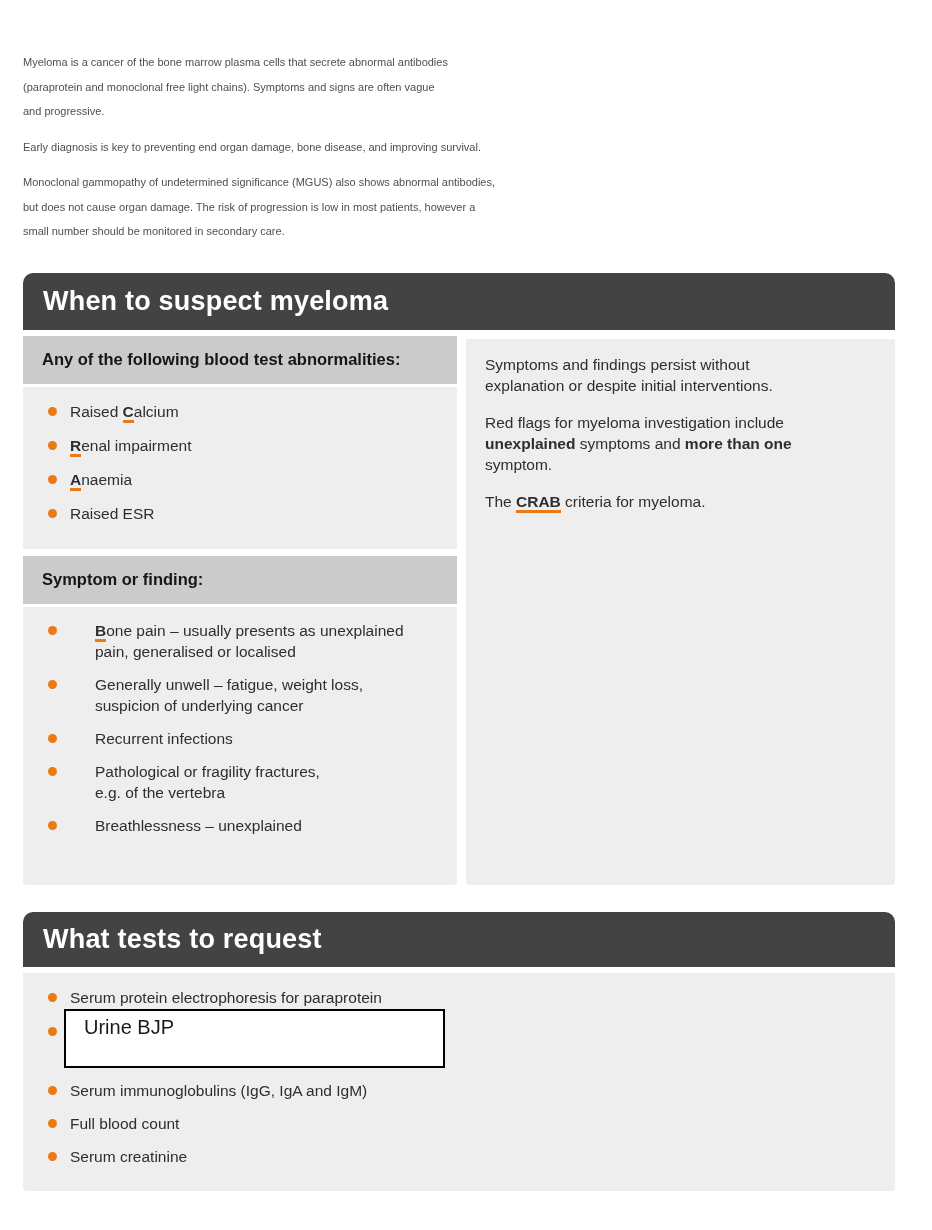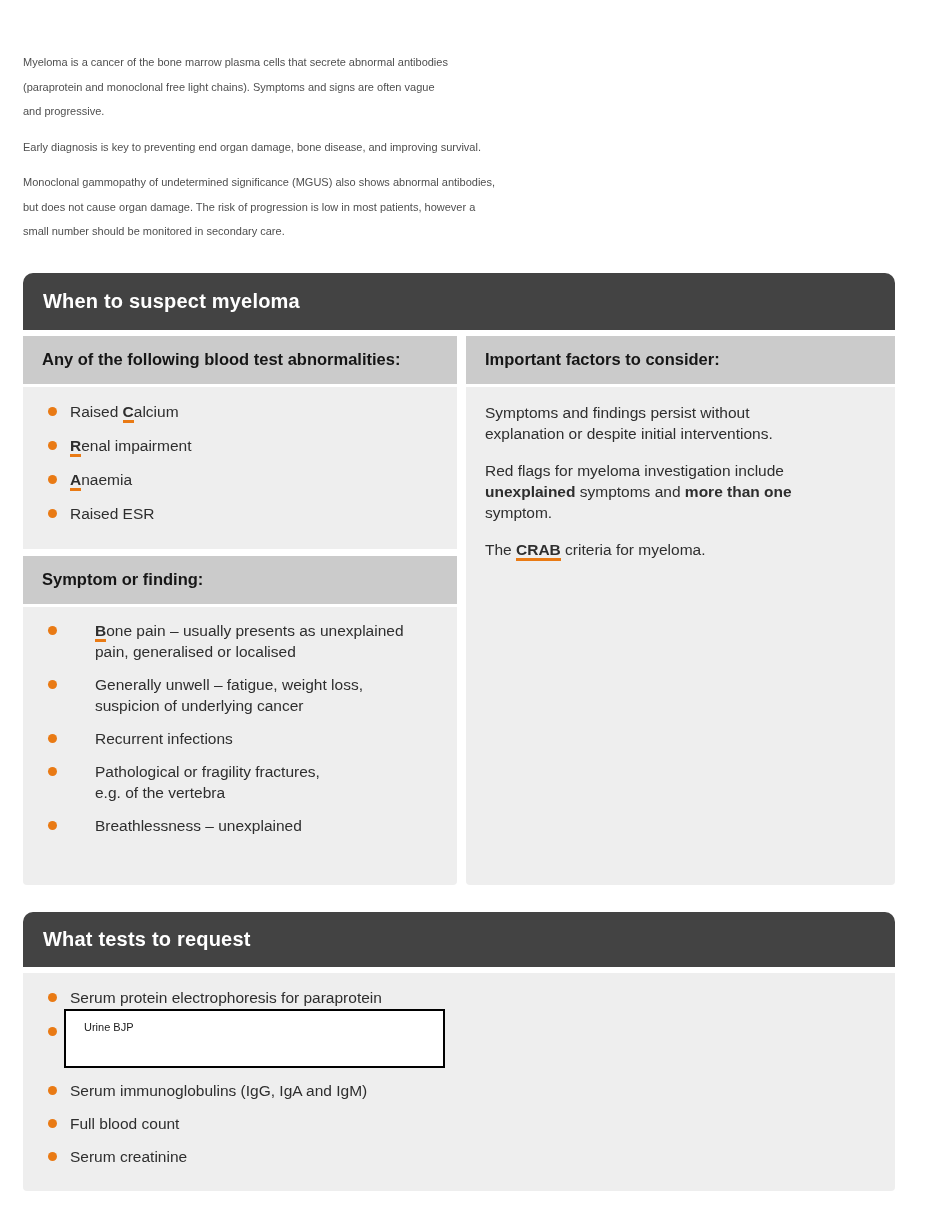--- a/index.html
+++ b/index.html
@@ -16,21 +16,21 @@
     width:932px;height:1230px;background:#ffffff;
     font-family:"Liberation Sans", sans-serif;
     color:var(--body-text);
     overflow:hidden;
   }
   .intro{padding:50px 36px 0 23px;color:var(--intro-text);font-size:11px;line-height:24.5px;}
   .intro p{margin:0 0 11px 0;}
   .section{margin:29px 37px 0 23px;}
   .section-header{
     height:57px;background:var(--hdr);color:#ffffff;
-    font-weight:bold;font-size:20px;letter-spacing:.2px;
+    font-weight:bold;font-size:27px;letter-spacing:.2px;
     display:flex;align-items:center;padding:0 20px;
     border-radius:10px 10px 0 0;
   }
   .section-header.second{height:55px;text-align:right;}
   .columns{display:flex;gap:9px;margin-top:6px;height:549px;}
   .col-left{width:434px;display:flex;flex-direction:column;}
   .col-right{flex:1;display:flex;flex-direction:column;}
   .subheader{
     height:48px;background:var(--sub);color:#161616;
     font-weight:bold;font-size:16.5px;
@@ -49,21 +49,21 @@
   .tests .bullet-item.first{margin-bottom:1px;}
   .dot{width:9px;height:9px;border-radius:50%;background:var(--orange);margin:6px 13px 0 5px;flex:none;}
   .bullet-text{flex:1;}
   .b, .bullet-text .b, .para .b{font-weight:bold;}
   .u{border-bottom:3px solid var(--orange);padding-bottom:0;}
   .para{margin:0 0 16px 0;font-size:15.5px;line-height:21px;color:var(--body-text);}
   .input-row{margin-bottom:9px;}
   .input-row .dot{margin:18px 7px 0 5px;}
   .text-box{
     width:381px;height:59px;border:2px solid #000000;background:#ffffff;
-    font-family:"Liberation Sans", sans-serif;font-size:11px;color:#1a1a1a;
+    font-family:"Liberation Sans", sans-serif;font-size:20px;color:#1a1a1a;
     padding:4px 16px 26px 18px;outline:none;border-radius:0;
   }
 </style>
 </head>
 <body>
 
 <div class="intro">
   <p class="para-intro"><span>Myeloma is a cancer of the bone marrow plasma cells that secrete abnormal antibodies</span><br><span>(paraprotein and monoclonal free light chains). Symptoms and signs are often vague</span><br><span>and progressive.</span></p>
   <p class="para-intro"><span>Early diagnosis is key to preventing end organ damage, bone disease, and improving survival.</span></p>
   <p class="para-intro"><span>Monoclonal gammopathy of undetermined significance (MGUS) also shows abnormal antibodies,</span><br><span>but does not cause organ damage. The risk of progression is low in most patients, however a</span><br><span>small number should be monitored in secondary care.</span></p>
@@ -116,23 +116,20 @@
             <span class="dot"></span>
             <span class="bullet-text"><span>Pathological or fragility fractures,</span><br><span>e.g. of the vertebra</span></span>
           </div>
           <div class="bullet-item">
             <span class="dot"></span>
             <span class="bullet-text"><span>Breathlessness – unexplained</span></span>
           </div>
         </div>
     </div>
     <div class="col-right">
-      <div class="subheader">
-        <span>Important factors to consider:</span>
-      </div>
       <div class="panel factors grow">
         <p class="para"><span>Symptoms and findings persist without</span><br><span>explanation or despite initial interventions.</span></p>
         <p class="para"><span>Red flags for myeloma investigation include</span><br><span class="b">unexplained</span><span> symptoms and </span><span class="b">more than one</span><br><span>symptom.</span></p>
         <p class="para"><span>The </span><span class="b u">CRAB</span><span> criteria for myeloma.</span></p>
       </div>
     </div>
   </div>
 </div>
 
 <div class="section" style="margin-top:27px;">

